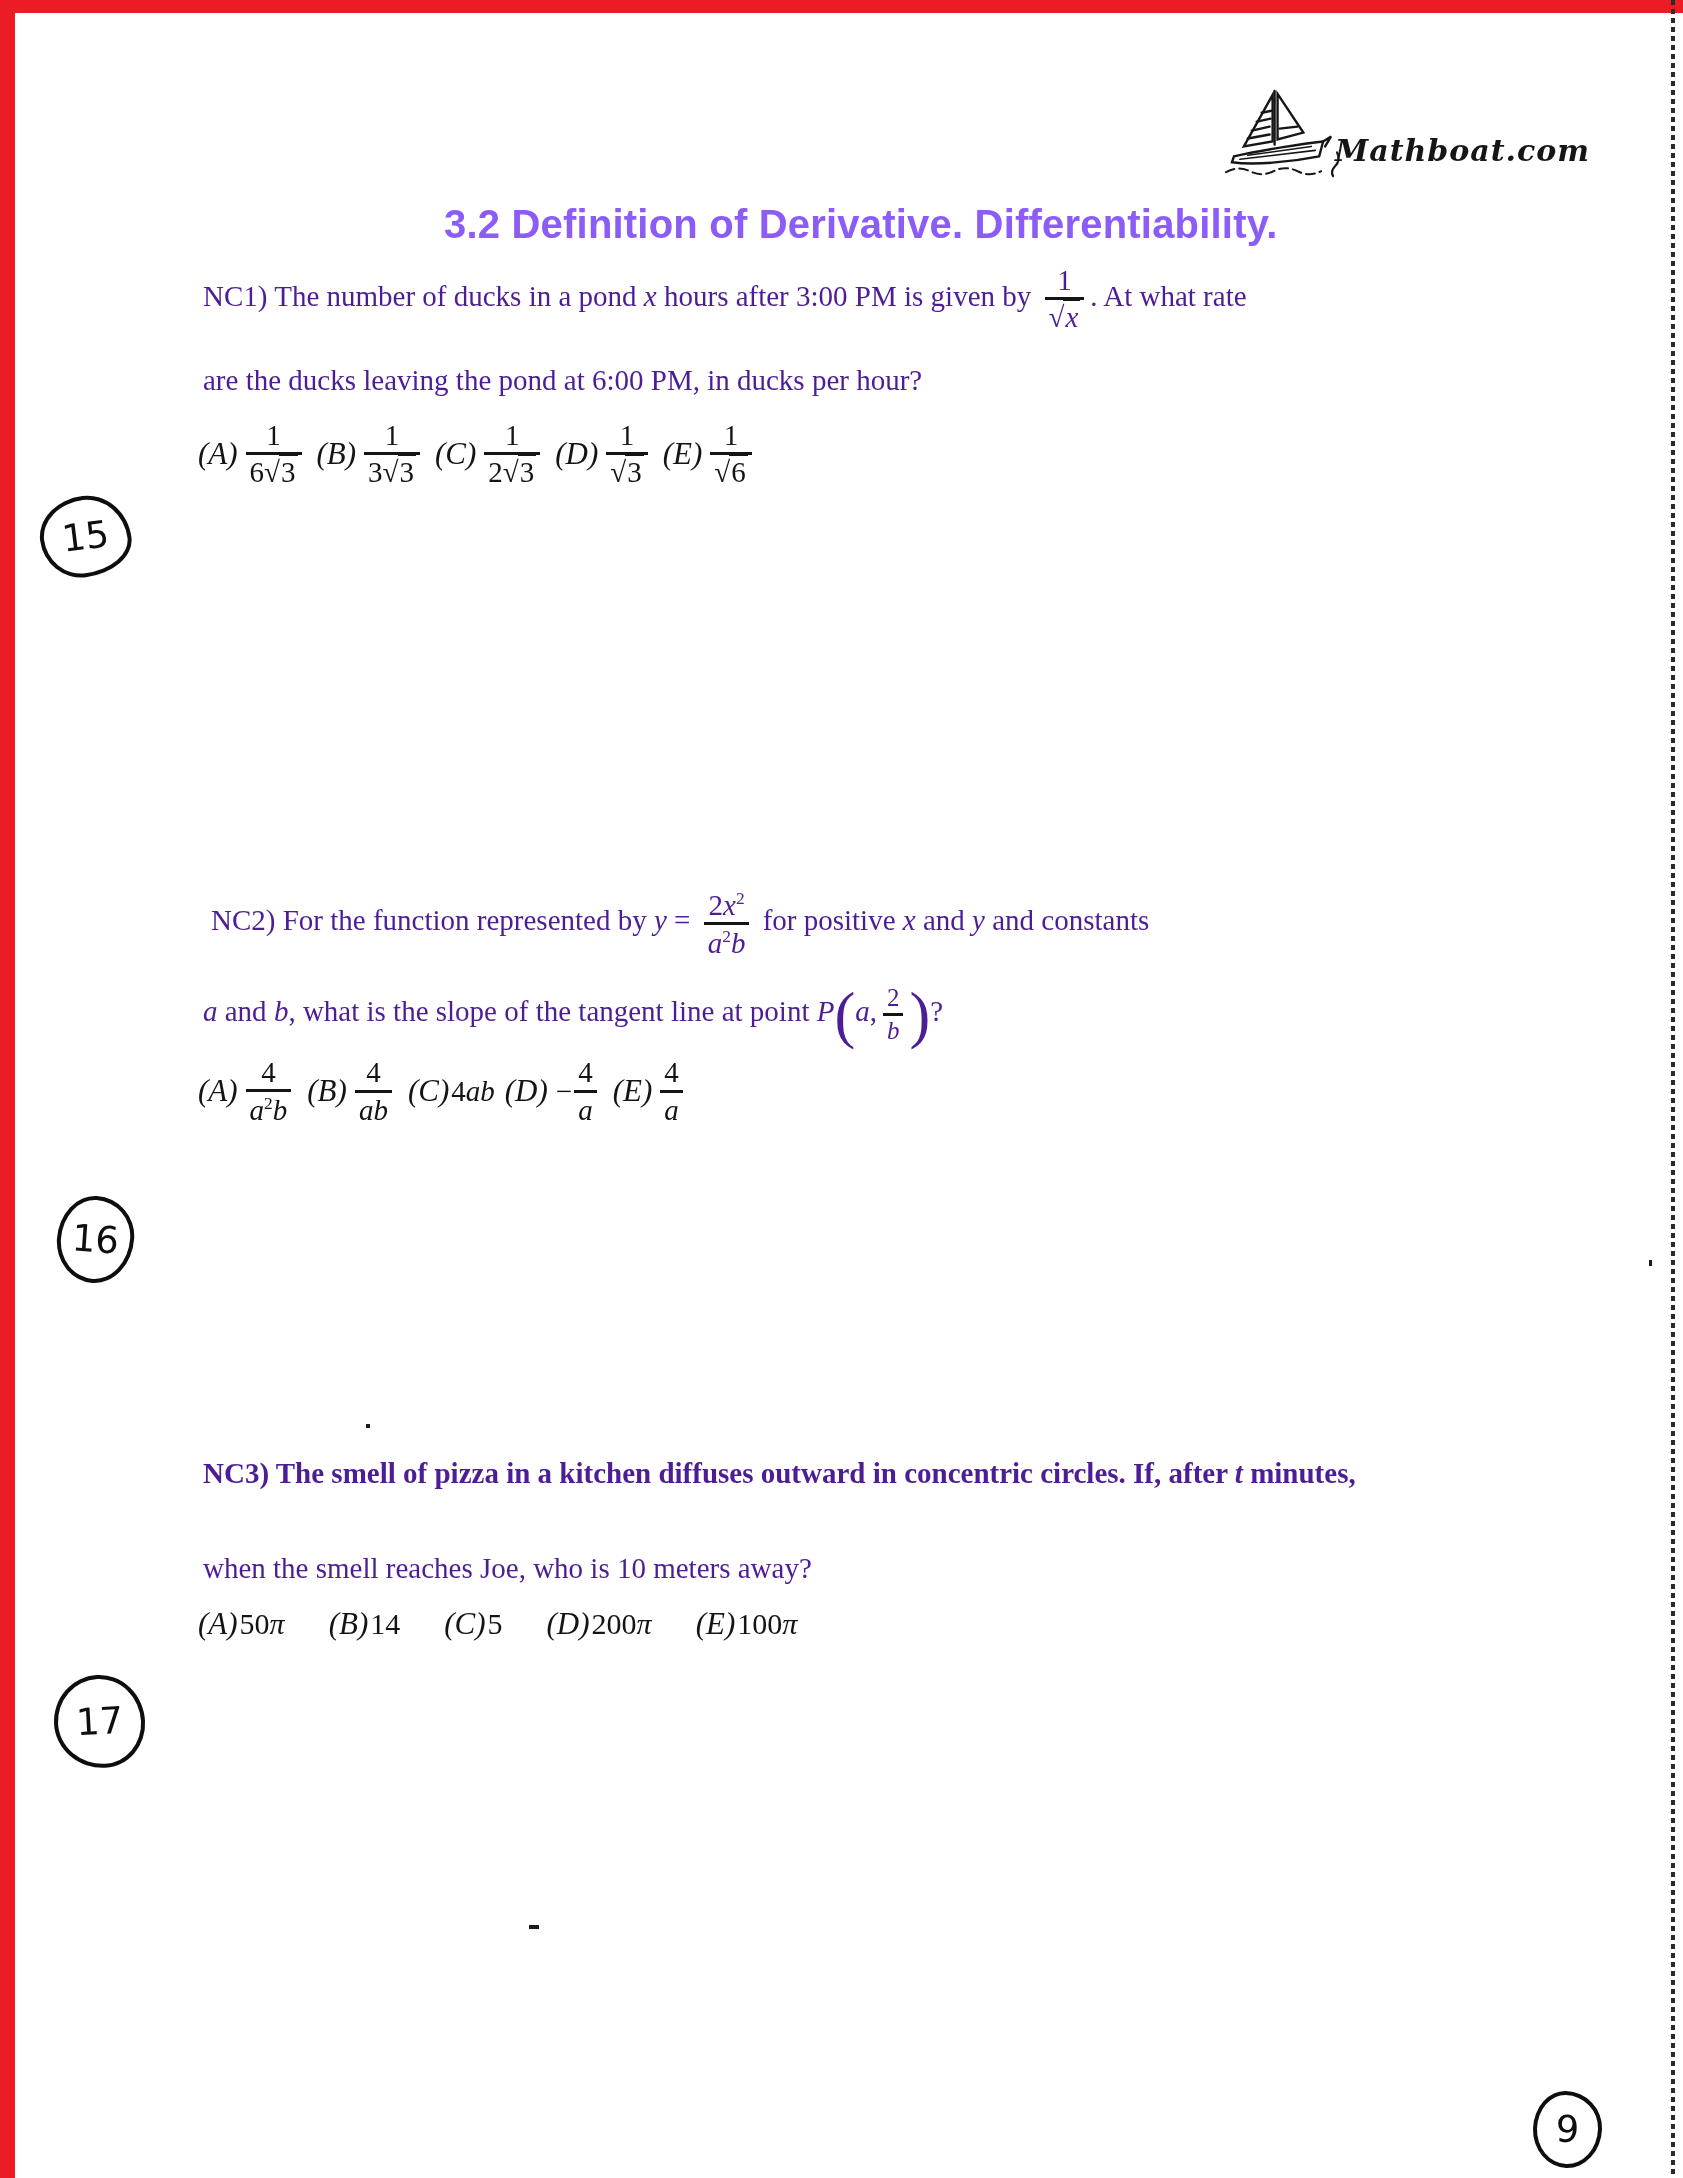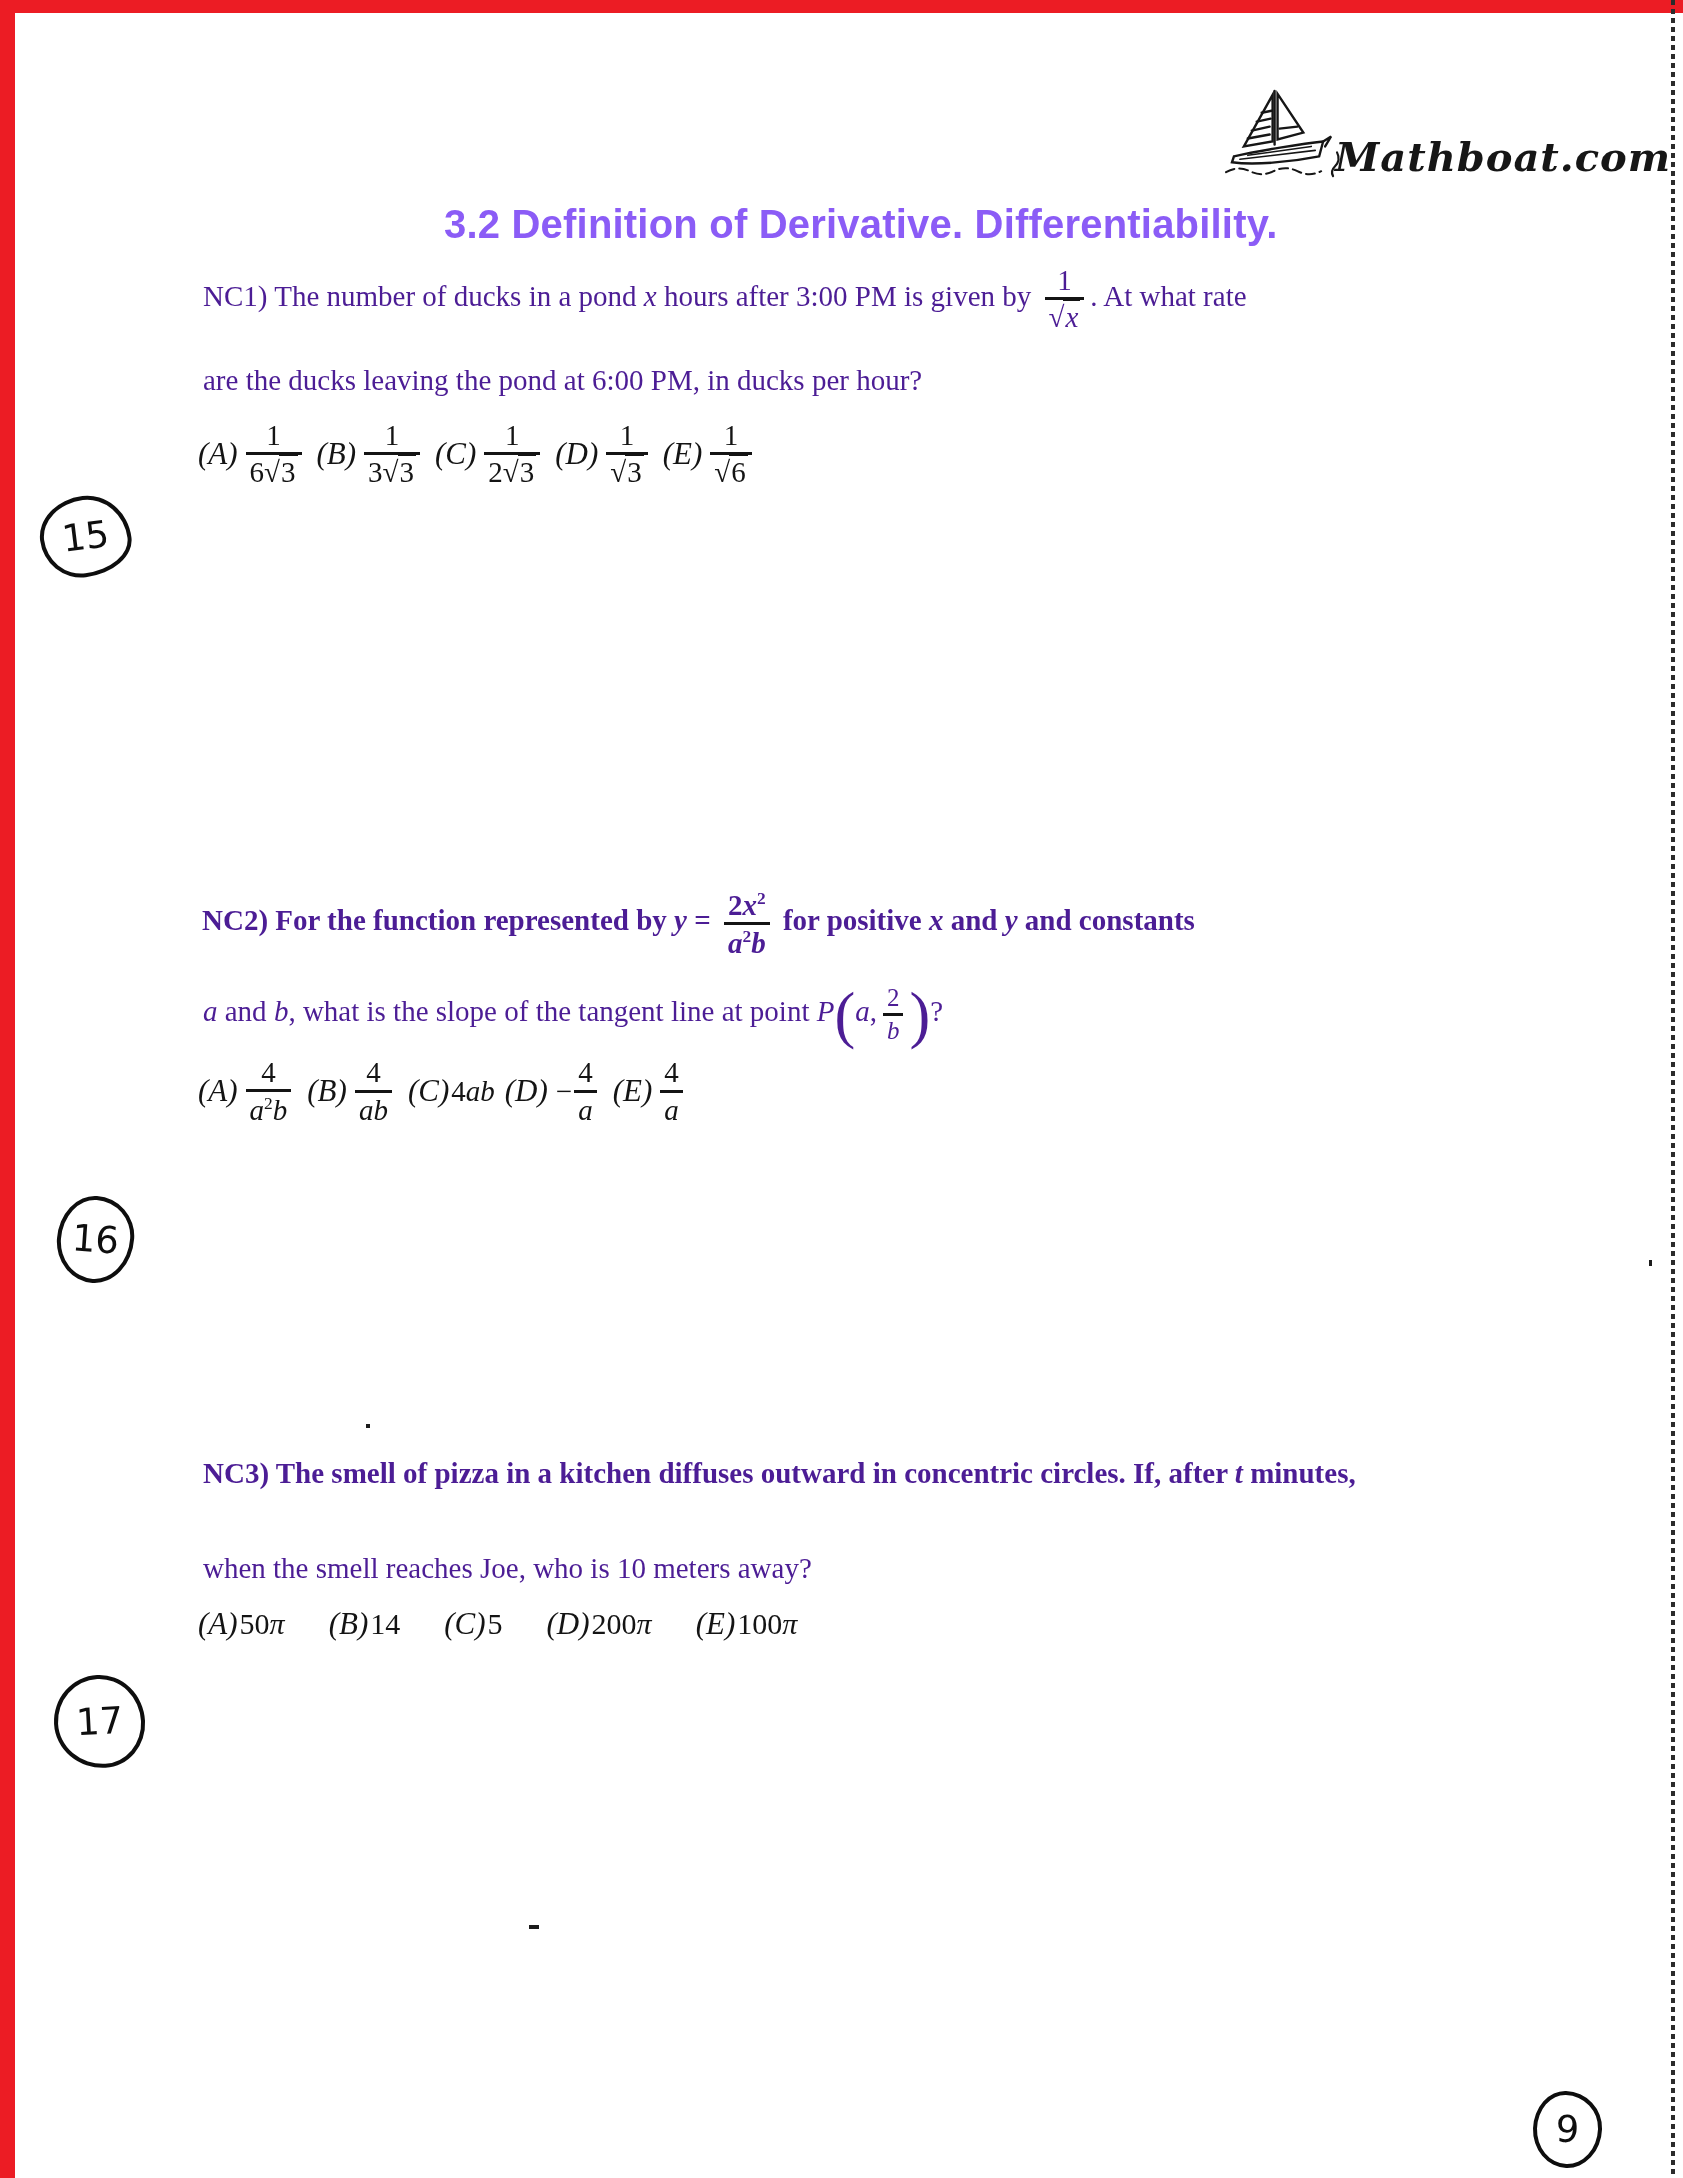--- a/index.html
+++ b/index.html
@@ -10,21 +10,21 @@
   .border-top{position:absolute;left:0;top:0;width:1683px;height:13px;background:#ec1c24;}
   .border-left{position:absolute;left:0;top:0;width:15px;height:2178px;background:#ec1c24;}
   .edge-dashed{position:absolute;left:1671px;top:0;width:4px;height:2178px;
     background:repeating-linear-gradient(to bottom,#2b2b2b 0 5px,transparent 5px 9px);}
   .artifact{position:absolute;background:#1c1c1c;}
 
   
   .logo{position:absolute;left:1220px;top:83px;width:356px;height:109px;}
   .logo svg{position:absolute;left:0;top:0;}
   .logo-text{position:absolute;left:115px;top:50px;font-family:"DejaVu Serif",serif;
-    font-style:italic;font-weight:700;font-size:40px;letter-spacing:1px;color:#161616;}
+    font-style:italic;font-weight:700;font-size:30px;letter-spacing:1px;color:#161616;}
 
   
   .title{position:absolute;left:444px;top:202px;font-family:"Liberation Sans",sans-serif;
     font-size:40px;font-weight:700;color:#8b5cf6;letter-spacing:0.2px;}
 
   
   .para{position:absolute;font-size:29px;white-space:nowrap;color:#4c1d95;}
   .v{font-style:italic;}
   sup{font-size:0.6em;}
 
@@ -127,21 +127,21 @@
         <span class="num">1</span>
         <span class="den"><span class="rad">√</span><span class="rdx up">6</span></span>
       </span>
     </span>
   </div>
 
   <div class="hand m15">
       <span>15</span>
     </div>
 
-  <div class="para" style="left:202px;top:889px;font-weight:bold;">
+  <div class="para" style="left:211px;top:889px;">
     <span>NC2) For the function represented by </span><span class="v">y</span><span> = </span><span class="frac">
       <span class="num"><span>2</span><span class="v">x</span><sup>2</sup></span>
       <span class="den"><span class="v">a</span><sup>2</sup><span class="v">b</span></span>
     </span><span> for positive </span><span class="v">x</span><span> and </span><span class="v">y</span><span> and constants</span>
   </div>
 
   <div class="para" style="left:203px;top:985px;">
     <span class="v">a</span><span> and </span><span class="v">b</span><span>, what is the slope of the tangent line at point </span><span class="v">P</span><span class="bigp">(</span><span class="v">a</span><span>,</span><span class="frac pfrac">
       <span class="num">2</span>
       <span class="den v">b</span>

